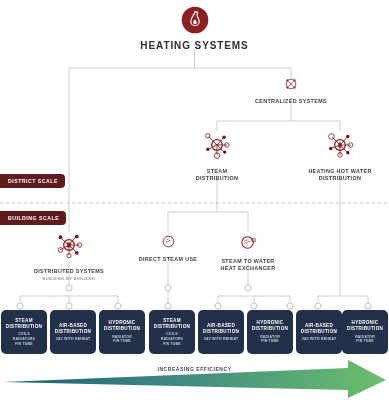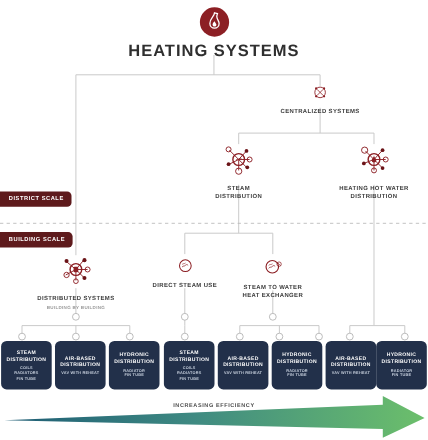--- a/index.html
+++ b/index.html
@@ -42,21 +42,21 @@
     font-size: 4.1px;
     font-weight: bold;
     letter-spacing: 0.28px;
     color: #9a9a9a;
     line-height: 6px;
     text-transform: uppercase;
     white-space: pre-line;
     margin-top: 1px;
   }
   .root-label {
-    font-size: 15px;
+    font-size: 10px;
     font-weight: bold;
     letter-spacing: 0.9px;
     color: #2f2f2f;
     line-height: 11px;
   }
   .icon-wrap {
     display: block;
     margin: 0 auto 2px auto;
   }
   .scale-badge {

